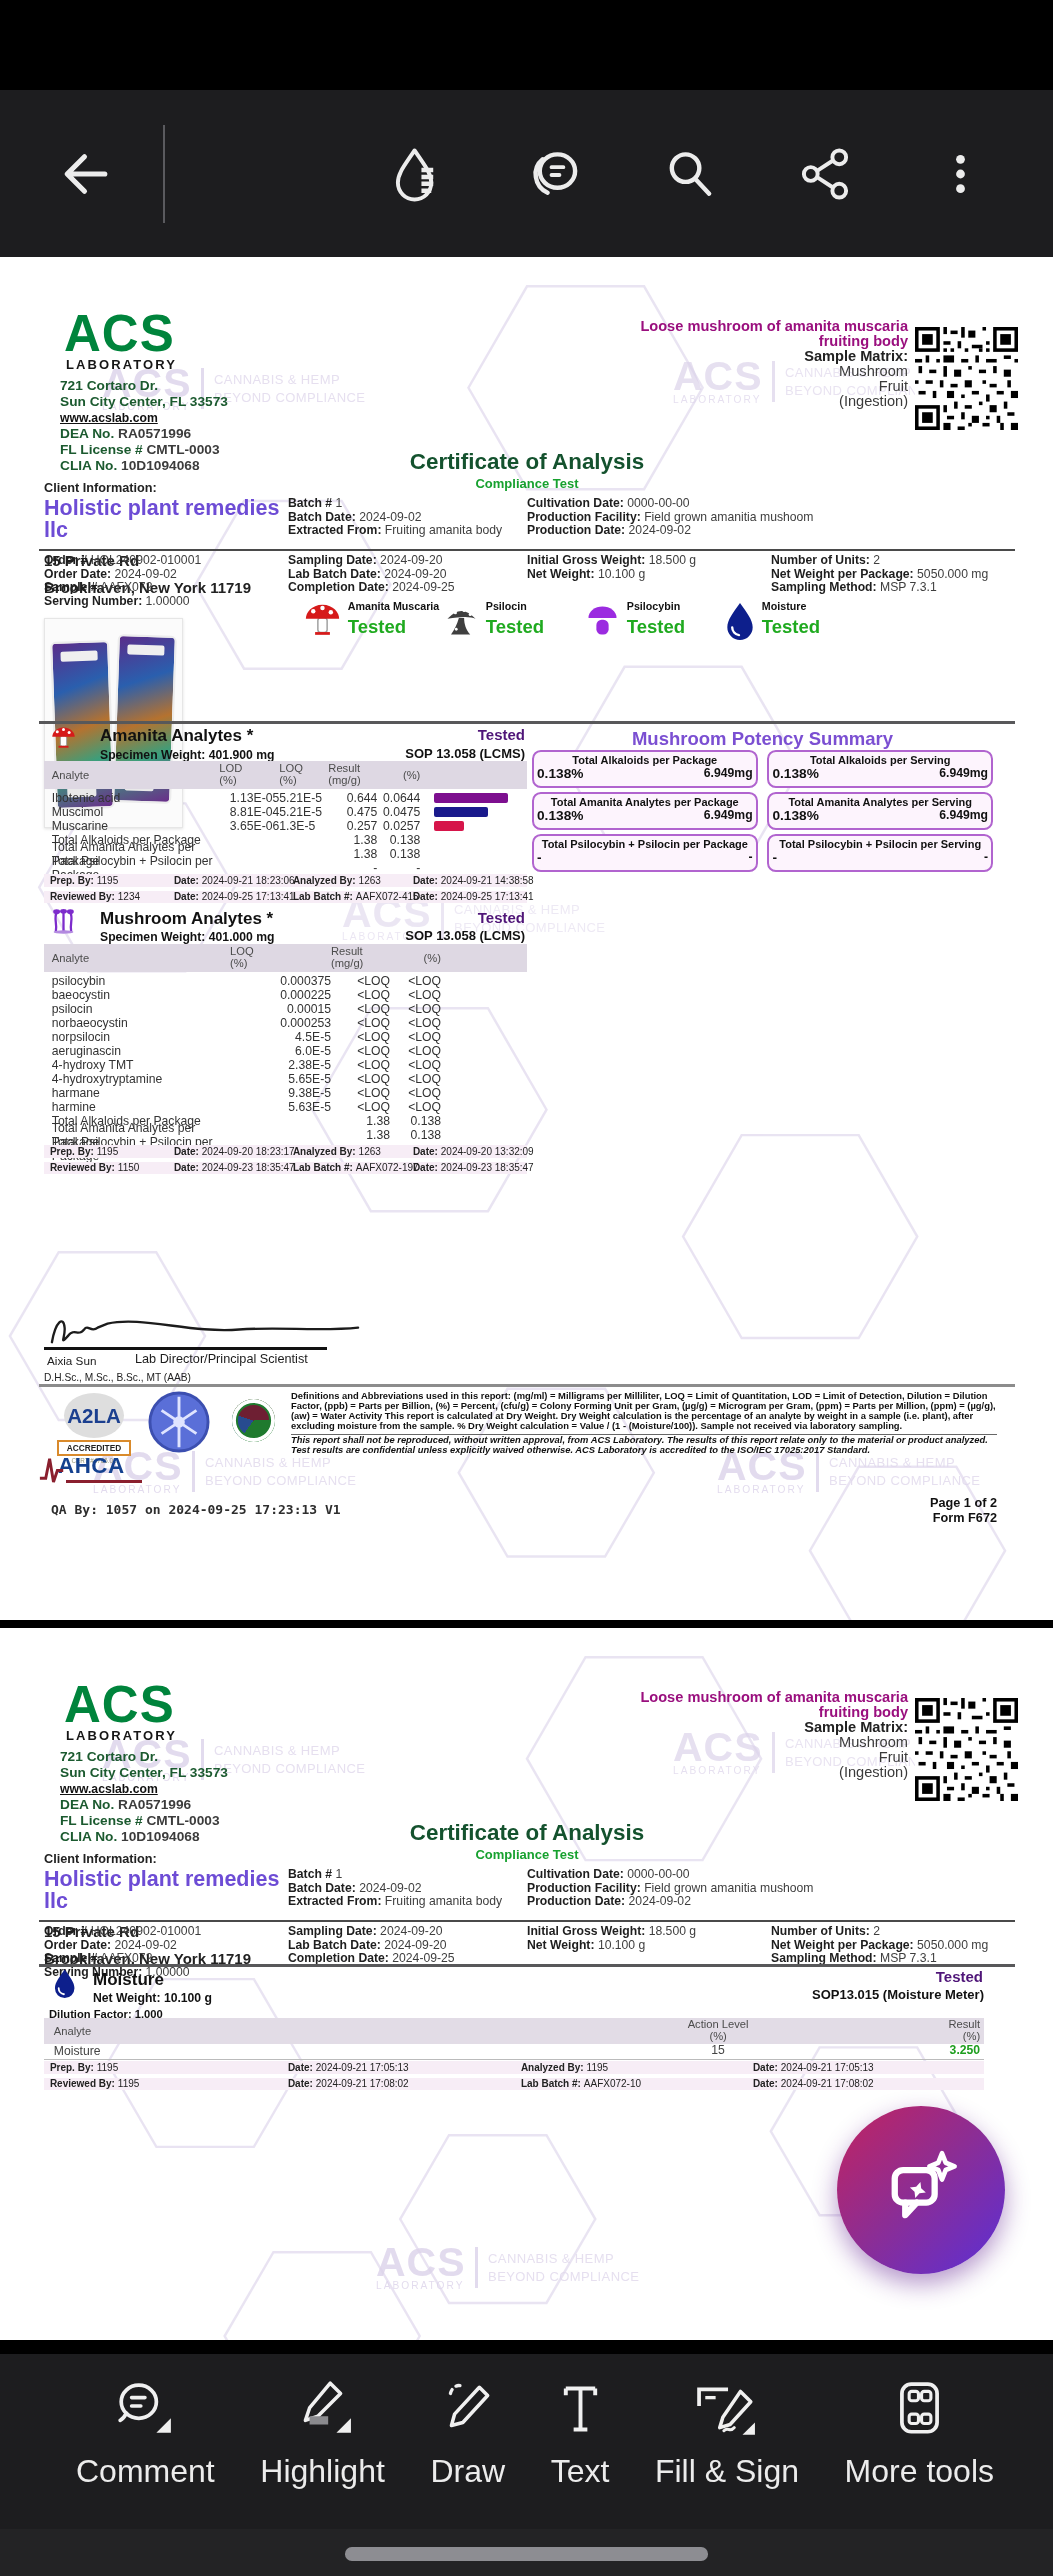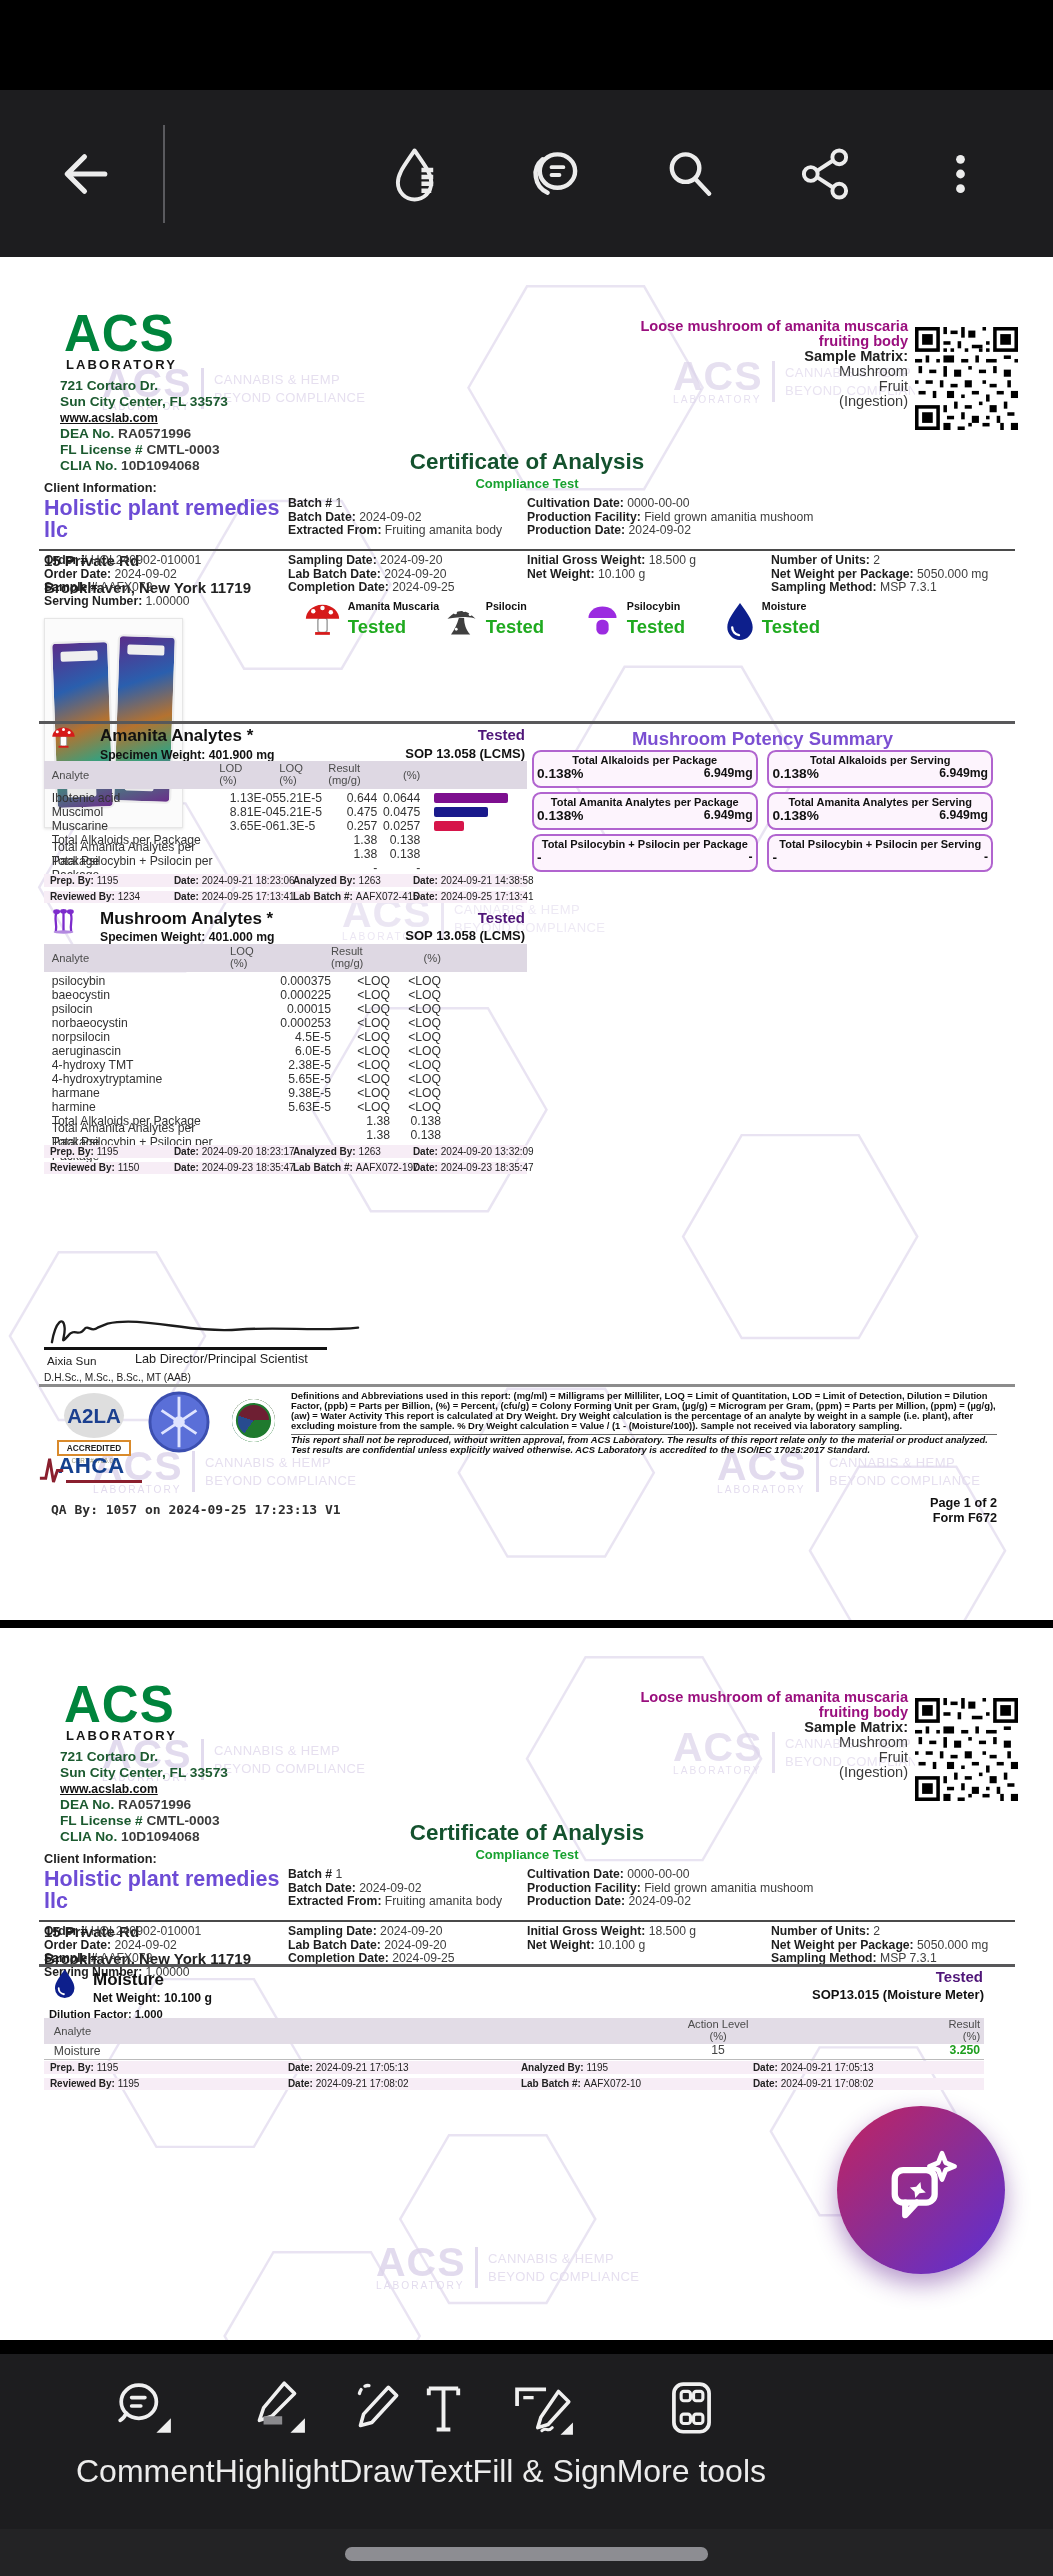--- a/index.html
+++ b/index.html
@@ -117,21 +117,21 @@
   .m-table{position:absolute;left:44px;top:390px;width:940px}
   .m-thead{display:flex;align-items:center;background:#e2dce6;height:26px;font-size:11.2px;color:#4c4c4c}
   .m-row{display:flex;align-items:center;height:14.6px;font-size:12.2px;color:#444;border-bottom:1.5px solid #bbb}
   .mc-name{flex:1;padding-left:9.8px}
   .mc-act{width:244px;text-align:center;line-height:11.7px}
   .mc-res{width:140px;text-align:right;padding-right:3.9px;line-height:11.7px}
   .res-green{color:#1e9e1e;font-weight:bold}
   
   .fab{position:absolute;left:837px;top:2106px;width:168px;height:168px;border-radius:50%;background:linear-gradient(135deg,#c22360 0%,#8d2d93 48%,#5b2fd6 100%);box-shadow:0 9.8px 25px rgba(90,25,140,.45);display:flex;align-items:center;justify-content:center;z-index:30}
   
-  .bottombar{position:absolute;left:0;top:2354px;width:1054px;height:176px;background:#1d1d1f;display:flex;justify-content:flex-start;align-items:flex-start;padding:25px 60px 0 76px;box-sizing:border-box}
+  .bottombar{position:absolute;left:0;top:2354px;width:1054px;height:176px;background:#1d1d1f;display:flex;justify-content:space-between;align-items:flex-start;padding:25px 60px 0 76px;box-sizing:border-box}
   .bt-item{display:flex;flex-direction:column;align-items:center;gap:13.7px}
   .bt-label{font-size:32px;color:#ececec}
   .navstrip{position:absolute;left:0;top:2529px;width:1054px;height:47px;background:#232325}
   .navpill{position:absolute;left:345px;top:2547px;width:363px;height:13.7px;border-radius:6.8px;background:#8d8d92}
 </style>
 </head>
 <body>
 
 <div class="statusbar"></div>
 <div class="topbar">

